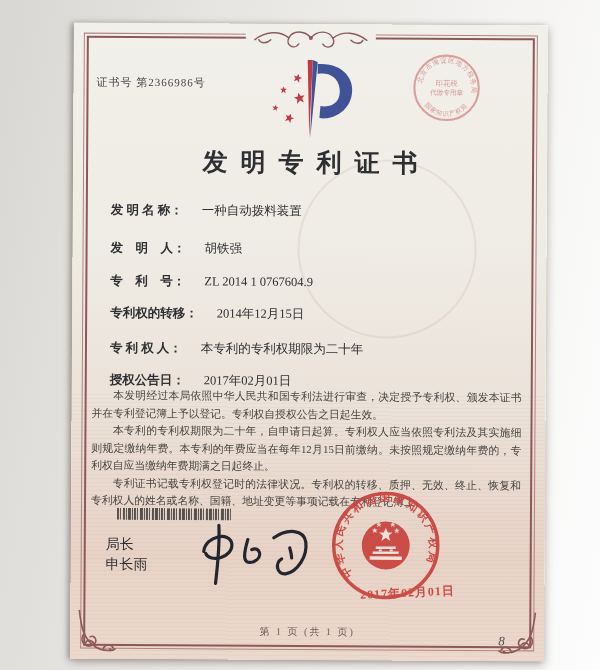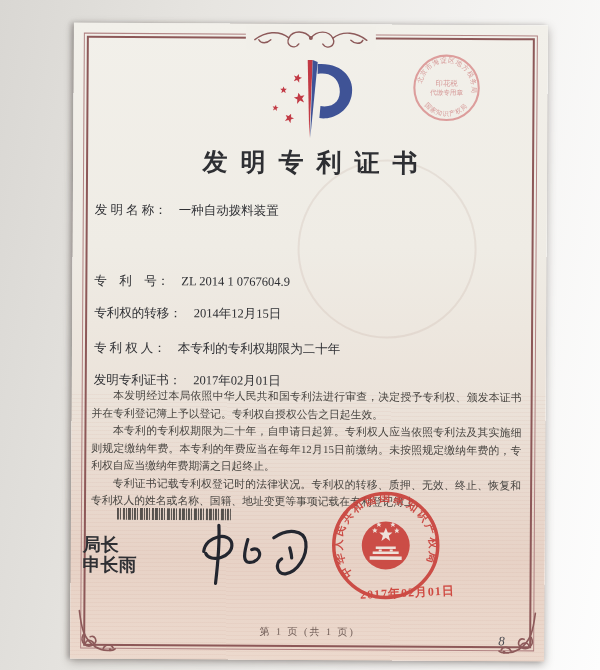--- a/index.html
+++ b/index.html
@@ -24,28 +24,28 @@
     border:2px solid rgba(185,155,145,.18);}
   .crest{position:absolute;top:2px;left:50%;transform:translateX(-50%);background:#f1efe9;padding:0 5px;line-height:0;}
   .corner{position:absolute;line-height:0;}
   .corner.bl{left:3px;bottom:6px;}
   .corner.br{right:3px;bottom:6px;transform:scaleX(-1);}
   .certno{position:absolute;left:23px;top:52px;font-size:11px;letter-spacing:1px;color:#45454b;}
   .logo{position:absolute;left:186px;top:32px;line-height:0;}
   .title{position:absolute;left:0;top:122px;width:100%;text-align:center;
     font-size:25px;font-weight:bold;color:#2e2f33;letter-spacing:13px;text-indent:13px;}
   .field{position:absolute;left:22px;font-size:12.5px;color:#2f3034;white-space:nowrap;}
-  .field .lab{font-weight:400;}
-  .field .val{margin-left:12px;}
+  .field .lab{font-weight:700;margin-left:16px;}
+  .field .val{margin-left:19px;}
   .f0{top:179px;} .f1{top:217px;} .f2{top:250px;} .f3{top:282px;} .f4{top:317px;} .f5{top:349px;}
   .bodytext{position:absolute;left:20px;top:364px;width:430px;font-size:10.8px;line-height:17.5px;
     color:#474440;text-align:justify;}
   .bodytext p{margin:0;text-indent:2em;}
   .barcode{position:absolute;left:46px;top:485px;line-height:0;opacity:.85;}
-  .issuer{position:absolute;left:12px;top:512px;font-size:18px;color:#2f3034;line-height:20px;font-weight:700;}
+  .issuer{position:absolute;left:35px;top:512px;font-size:14px;color:#2f3034;line-height:20px;font-weight:400;}
   .sig{position:absolute;left:115px;top:490px;line-height:0;}
   .seal{position:absolute;left:260px;top:466px;line-height:0;opacity:.92;}
   .sealdate{position:absolute;left:262px;top:560px;width:150px;text-align:center;
     font-size:12px;font-weight:bold;color:#cf4a42;letter-spacing:1px;transform:rotate(-3deg);}
   .taxstamp{position:absolute;left:338px;top:28px;line-height:0;opacity:.8;}
   .footer{position:absolute;left:0;top:601px;width:100%;text-align:center;
     font-size:10px;color:#6e5b55;letter-spacing:2px;}
   .mark8{position:absolute;left:428px;top:608px;font-size:13px;color:#4a4a50;font-style:italic;}
 </style>
 </head>
@@ -87,20 +87,24 @@
       <g fill="none" stroke="#8d5a5a" stroke-width="1.6" stroke-linecap="round">
         <path d="M6,2 C8,18 10,30 22,38 C30,43 40,42 42,40"></path>
         <path d="M10,26 c-4,8 4,14 10,10 c5,-3 2,-10 -3,-8"></path>
         <path d="M22,38 c-2,-8 -10,-8 -10,-2"></path>
         <path d="M30,40 c2,-5 8,-5 10,-1"></path>
       </g>
       <circle cx="37" cy="41" r="1.5" fill="#8d5a5a"></circle>
     </svg>
   </div>
 
+  <div class="certno">
+    <span>证书号</span>
+    <span>第2366986号</span>
+  </div>
 
   <div class="logo">
     <svg width="105" height="92" viewBox="0 0 105 92">
       <defs>
         <path id="star" d="M0,-6 L1.8,-1.8 L6,-1.8 L2.7,1.2 L4,6 L0,3 L-4,6 L-2.7,1.2 L-6,-1.8 L-1.8,-1.8 Z"></path>
       </defs>
       <path d="M58,8 C82,6 96,22 92,40 C88,58 70,64 60,62 L61,50 C74,52 82,44 80,32 C78,20 68,16 58,18 Z" fill="#3f5396"></path>
       <polygon points="48,4 53,4 50,82" fill="#c23a45"></polygon>
       <polygon points="53,4 58,6 51,82" fill="#3f5396"></polygon>
       <use href="#star" transform="translate(38,22) scale(0.7) rotate(15)" fill="#c23a45"></use>
@@ -125,31 +129,34 @@
       <text x="50" y="47" text-anchor="middle" font-size="10.5" fill="#cf8383">印花税</text>
       <text x="50" y="60" text-anchor="middle" font-size="9.5" fill="#cf8383">代缴专用章</text>
     </svg>
   </div>
 
   <div class="title">发明专利证书</div>
 
   <div class="field f0">
     <span class="lab">发 明 名 称：</span><span class="val">一种自动拨料装置</span>
   </div>
+  <div class="field f1">
+    <span class="lab">发　明　人：</span><span class="val">胡铁强</span>
+  </div>
   <div class="field f2">
     <span class="lab">专　利　号：</span><span class="val">ZL 2014 1 0767604.9</span>
   </div>
   <div class="field f3">
     <span class="lab">专利权的转移：</span><span class="val">2014年12月15日</span>
   </div>
   <div class="field f4">
     <span class="lab">专 利 权 人：</span><span class="val">本专利的专利权期限为二十年</span>
   </div>
   <div class="field f5">
-    <span class="lab">发明专利证书：</span><span class="val">2017年02月01日</span>
+    <span class="lab">授权公告日：</span><span class="val">2017年02月01日</span>
   </div>
 
   <div class="bodytext">
     <p>本发明经过本局依照中华人民共和国专利法进行审查，决定授予专利权、颁发本证书并在专利登记簿上予以登记。专利权自授权公告之日起生效。</p>
     <p>本专利的专利权期限为二十年，自申请日起算。专利权人应当依照专利法及其实施细则规定缴纳年费。本专利的年费应当在每年12月15日前缴纳。未按照规定缴纳年费的，专利权自应当缴纳年费期满之日起终止。</p>
     <p>专利证书记载专利权登记时的法律状况。专利权的转移、质押、无效、终止、恢复和专利权人的姓名或名称、国籍、地址变更等事项记载在专利登记簿上。</p>
   </div>
 
   <div class="barcode">
     <svg width="114" height="12" viewBox="0 0 114 12">

